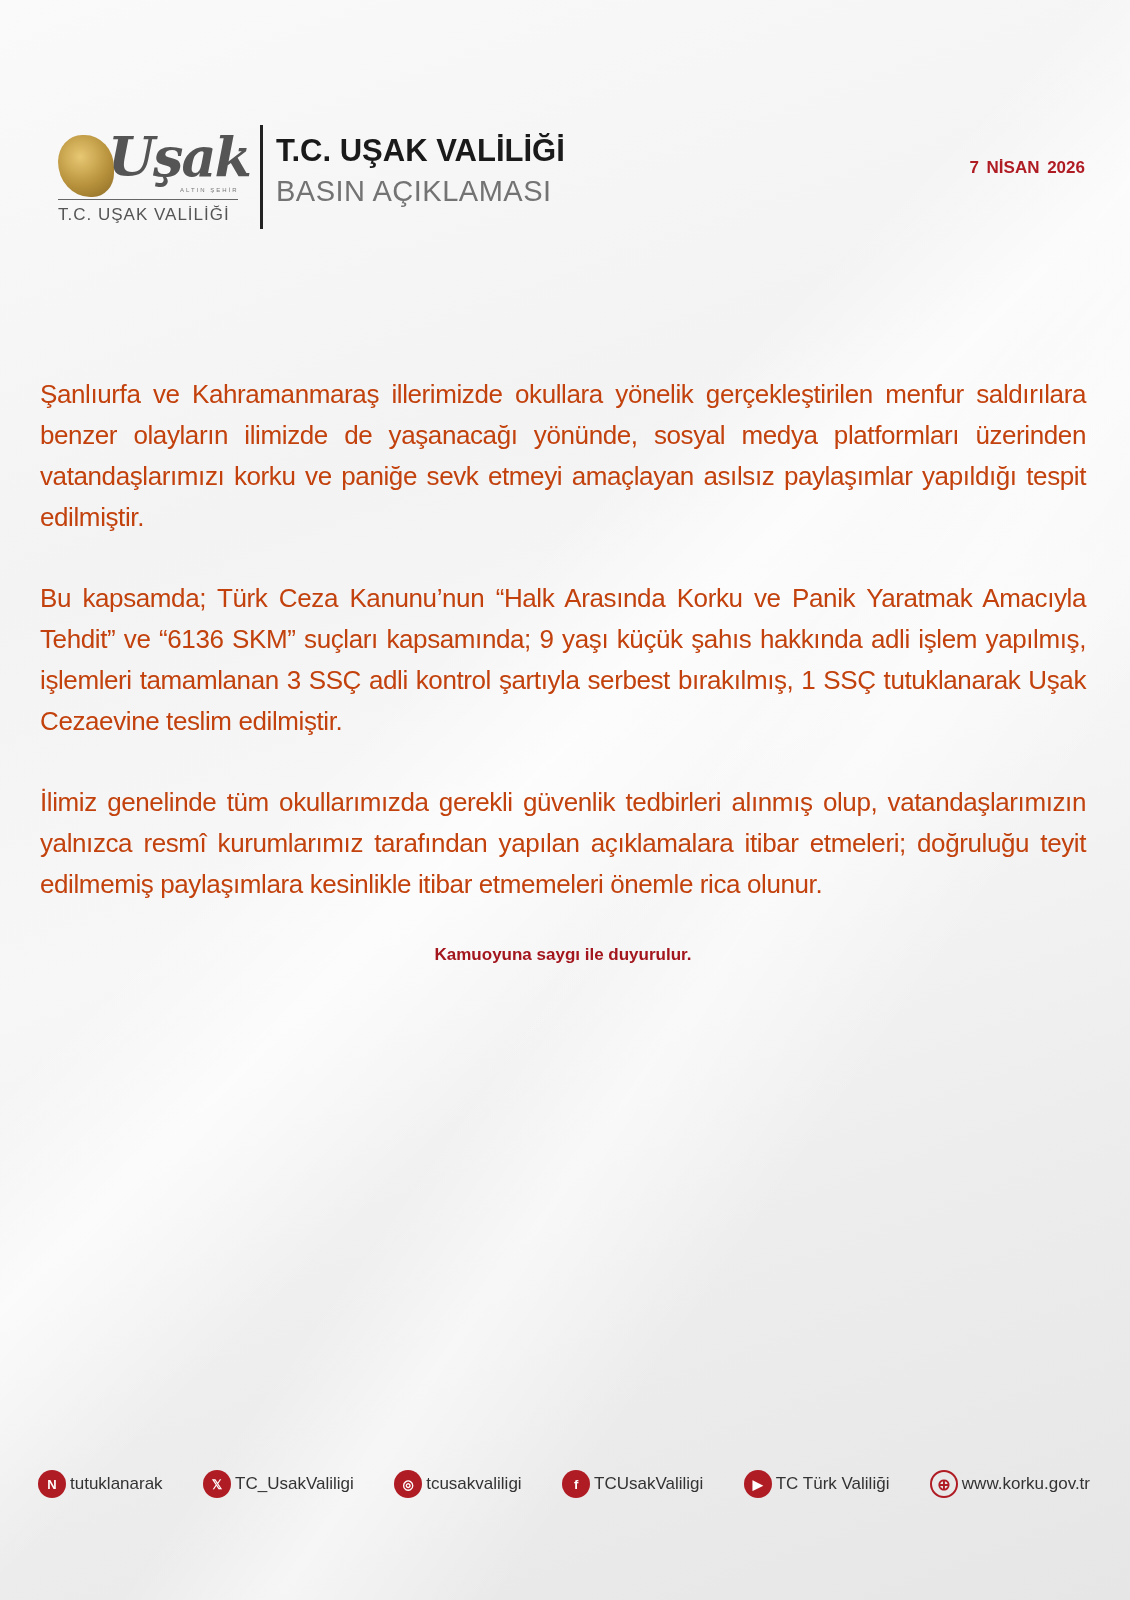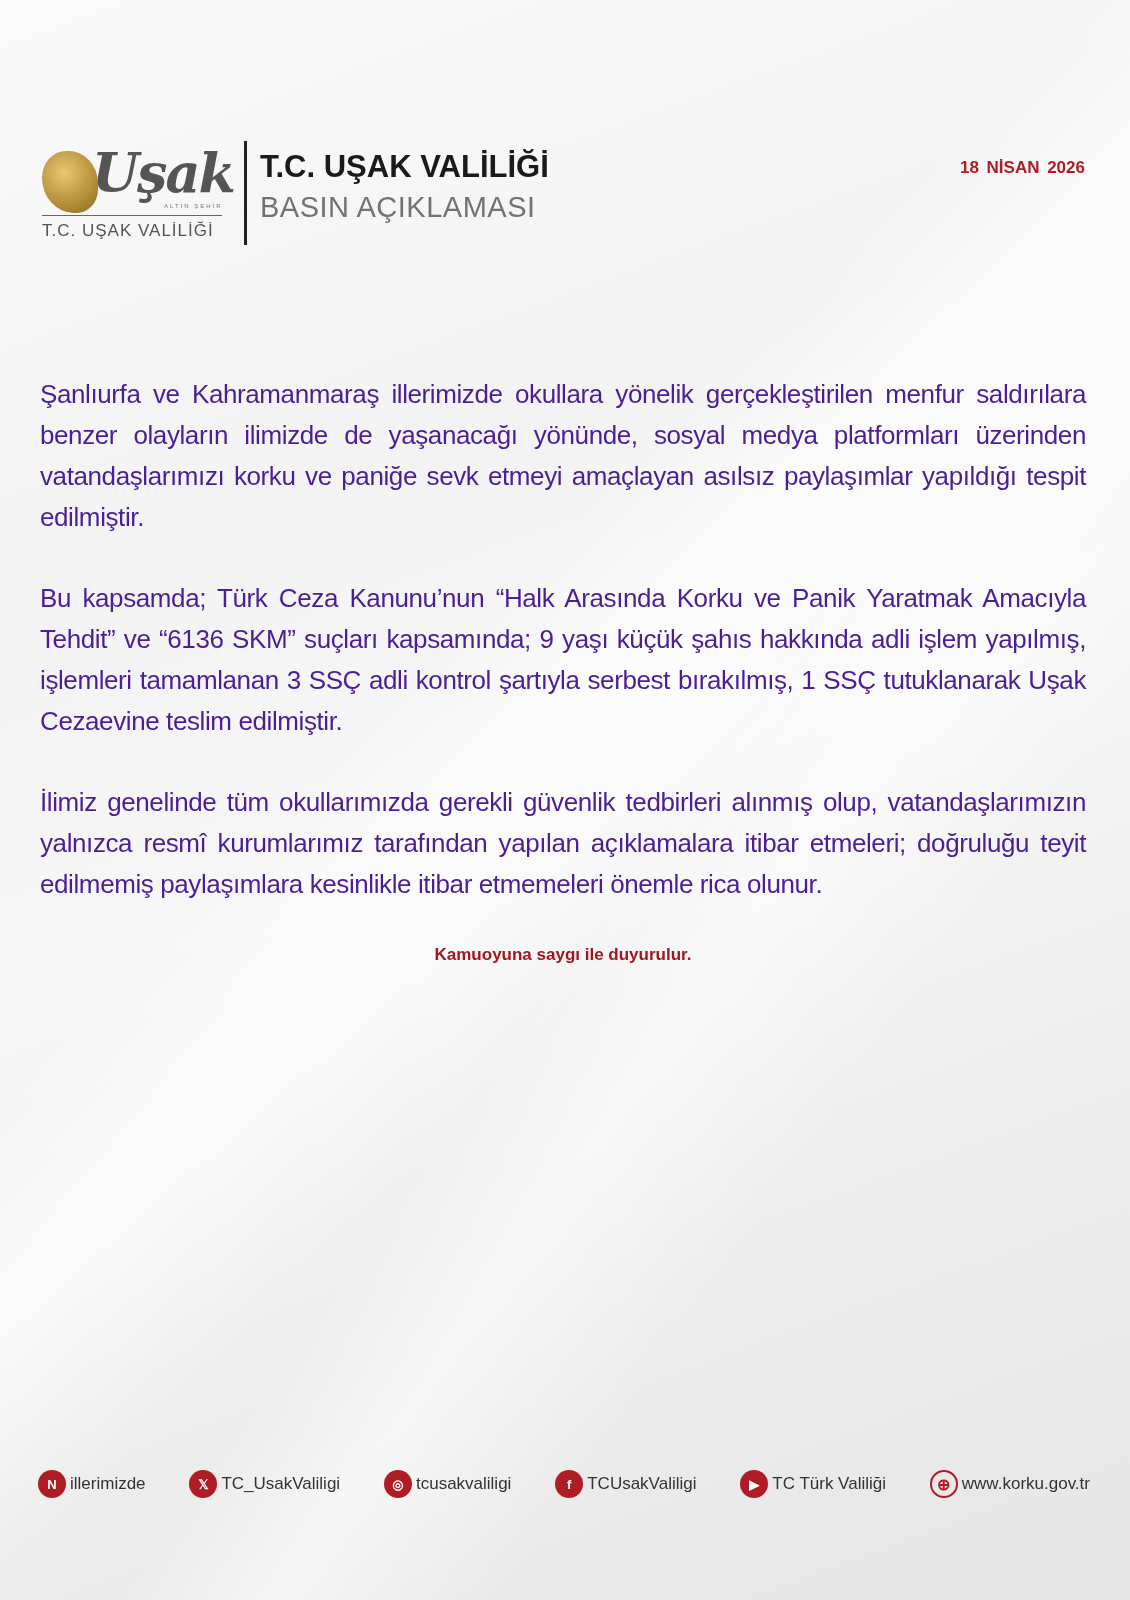--- a/index.html
+++ b/index.html
@@ -7,21 +7,21 @@
     width: 1130px; height: 1600px; overflow: hidden; position: relative;
     font-family: "Liberation Sans", sans-serif;
     background: linear-gradient(160deg, #fafafa 0%, #f3f3f3 30%, #f7f7f7 50%, #ededed 75%, #e6e6e6 100%);
   }
   .sheen {
     position: absolute; inset: 0; pointer-events: none;
     background:
       linear-gradient(135deg, transparent 40%, rgba(255,255,255,0.7) 48%, transparent 58%),
       linear-gradient(125deg, transparent 55%, rgba(255,255,255,0.55) 62%, transparent 72%);
   }
-  .header { position: absolute; left: 40px; top: 125px; display: flex; align-items: flex-start; margin-top: 16px; }
+  .header { position: absolute; left: 56px; top: 125px; display: flex; align-items: flex-start; }
   .logo { width: 190px; height: 105px; position: relative; }
   .logo-mark {
     position: absolute; left: 2px; top: 10px; width: 56px; height: 62px;
     background: radial-gradient(circle at 40% 35%, #e8c873 0%, #b8923c 55%, #8a6a25 100%);
     border-radius: 45% 55% 40% 60%;
   }
   .logo-word {
     position: absolute; left: 52px; top: 0px;
     font-family: "DejaVu Serif", serif; font-style: italic; font-weight: bold;
     font-size: 54px; color: #555; letter-spacing: -2px;
@@ -30,21 +30,21 @@
   .logo-rule { position: absolute; left: 2px; top: 74px; width: 180px; border-top: 1px solid #666; }
   .logo-sub { position: absolute; left: 2px; top: 80px; font-size: 17px; color: #555; letter-spacing: 1px; }
   .divider { width: 3px; height: 104px; background: #222; margin: 0 13px 0 14px; }
   .titles { padding-top: 8px; }
   .title { font-size: 31px; font-weight: bold; color: #1a1a1a; }
   .subtitle { font-size: 29px; color: #737373; margin-top: 6px; letter-spacing: 0.5px; }
   .date { position: absolute; right: 45px; top: 158px; font-size: 17px; font-weight: bold; color: #b01c24; word-spacing: 3px; }
   .body { position: absolute; left: 40px; width: 1046px; top: 374px; }
   .para {
     font-family: "Liberation Sans Narrow", "Liberation Sans", sans-serif;
-    font-size: 26px; line-height: 41px; color: #4c1d95; text-align: justify; margin: 0 0 40px 0;
+    font-size: 26px; line-height: 41px; color: #c2410c; text-align: justify; margin: 0 0 40px 0;
     letter-spacing: -0.4px;
   }
   .closing { font-size: 17px; font-weight: bold; color: #a3161d; margin-top: 40px; text-align: center; }
   .footer { position: absolute; left: 38px; right: 40px; top: 1470px; display: flex; justify-content: space-between; align-items: center; }
   .social { display: flex; align-items: center; gap: 4px; }
   .ico { width: 28px; height: 28px; border-radius: 50%; background: #b01c24; color: #fff; display: flex; align-items: center; justify-content: center; font-size: 13px; font-weight: bold; }
   .ico.globe { background: transparent; border: 2px solid #b01c24; color: #b01c24; width: 24px; height: 24px; font-size: 16px; }
   .slabel { font-size: 17px; color: #333; }
 </style>
 </head>
@@ -60,33 +60,33 @@
     <div class="logo-rule"></div>
     <div class="logo-sub">T.C. UŞAK VALİLİĞİ</div>
   </div>
   <div class="divider"></div>
   <div class="titles">
     <div class="title">T.C. UŞAK VALİLİĞİ</div>
     <div class="subtitle">BASIN AÇIKLAMASI</div>
   </div>
 </div>
 
-<div class="date">18  NİSAN 2026</div>
+<div class="date">7  NİSAN 2026</div>
 
 <div class="body">
   <p class="para">Şanlıurfa ve Kahramanmaraş illerimizde okullara yönelik gerçekleştirilen menfur saldırılara benzer olayların ilimizde de yaşanacağı yönünde, sosyal medya platformları üzerinden vatandaşlarımızı korku ve paniğe sevk etmeyi amaçlayan asılsız paylaşımlar yapıldığı tespit edilmiştir.</p>
   <p class="para">Bu kapsamda; Türk Ceza Kanunu’nun “Halk Arasında Korku ve Panik Yaratmak Amacıyla Tehdit” ve “6136 SKM” suçları kapsamında; 9 yaşı küçük şahıs hakkında adli işlem yapılmış, işlemleri tamamlanan 3 SSÇ adli kontrol şartıyla serbest bırakılmış, 1 SSÇ tutuklanarak Uşak Cezaevine teslim edilmiştir.</p>
   <p class="para">İlimiz genelinde tüm okullarımızda gerekli güvenlik tedbirleri alınmış olup, vatandaşlarımızın yalnızca resmî kurumlarımız tarafından yapılan açıklamalara itibar etmeleri; doğruluğu teyit edilmemiş paylaşımlara kesinlikle itibar etmemeleri önemle rica olunur.</p>
   <div class="closing">Kamuoyuna saygı ile duyurulur.</div>
 </div>
 
 <div class="footer">
   <div class="social">
     <span class="ico">N</span>
-    <span class="slabel">illerimizde</span>
+    <span class="slabel">tutuklanarak</span>
   </div>
   <div class="social">
     <span class="ico">𝕏</span>
     <span class="slabel">TC_UsakValiligi</span>
   </div>
   <div class="social">
     <span class="ico">◎</span>
     <span class="slabel">tcusakvaliligi</span>
   </div>
   <div class="social">

